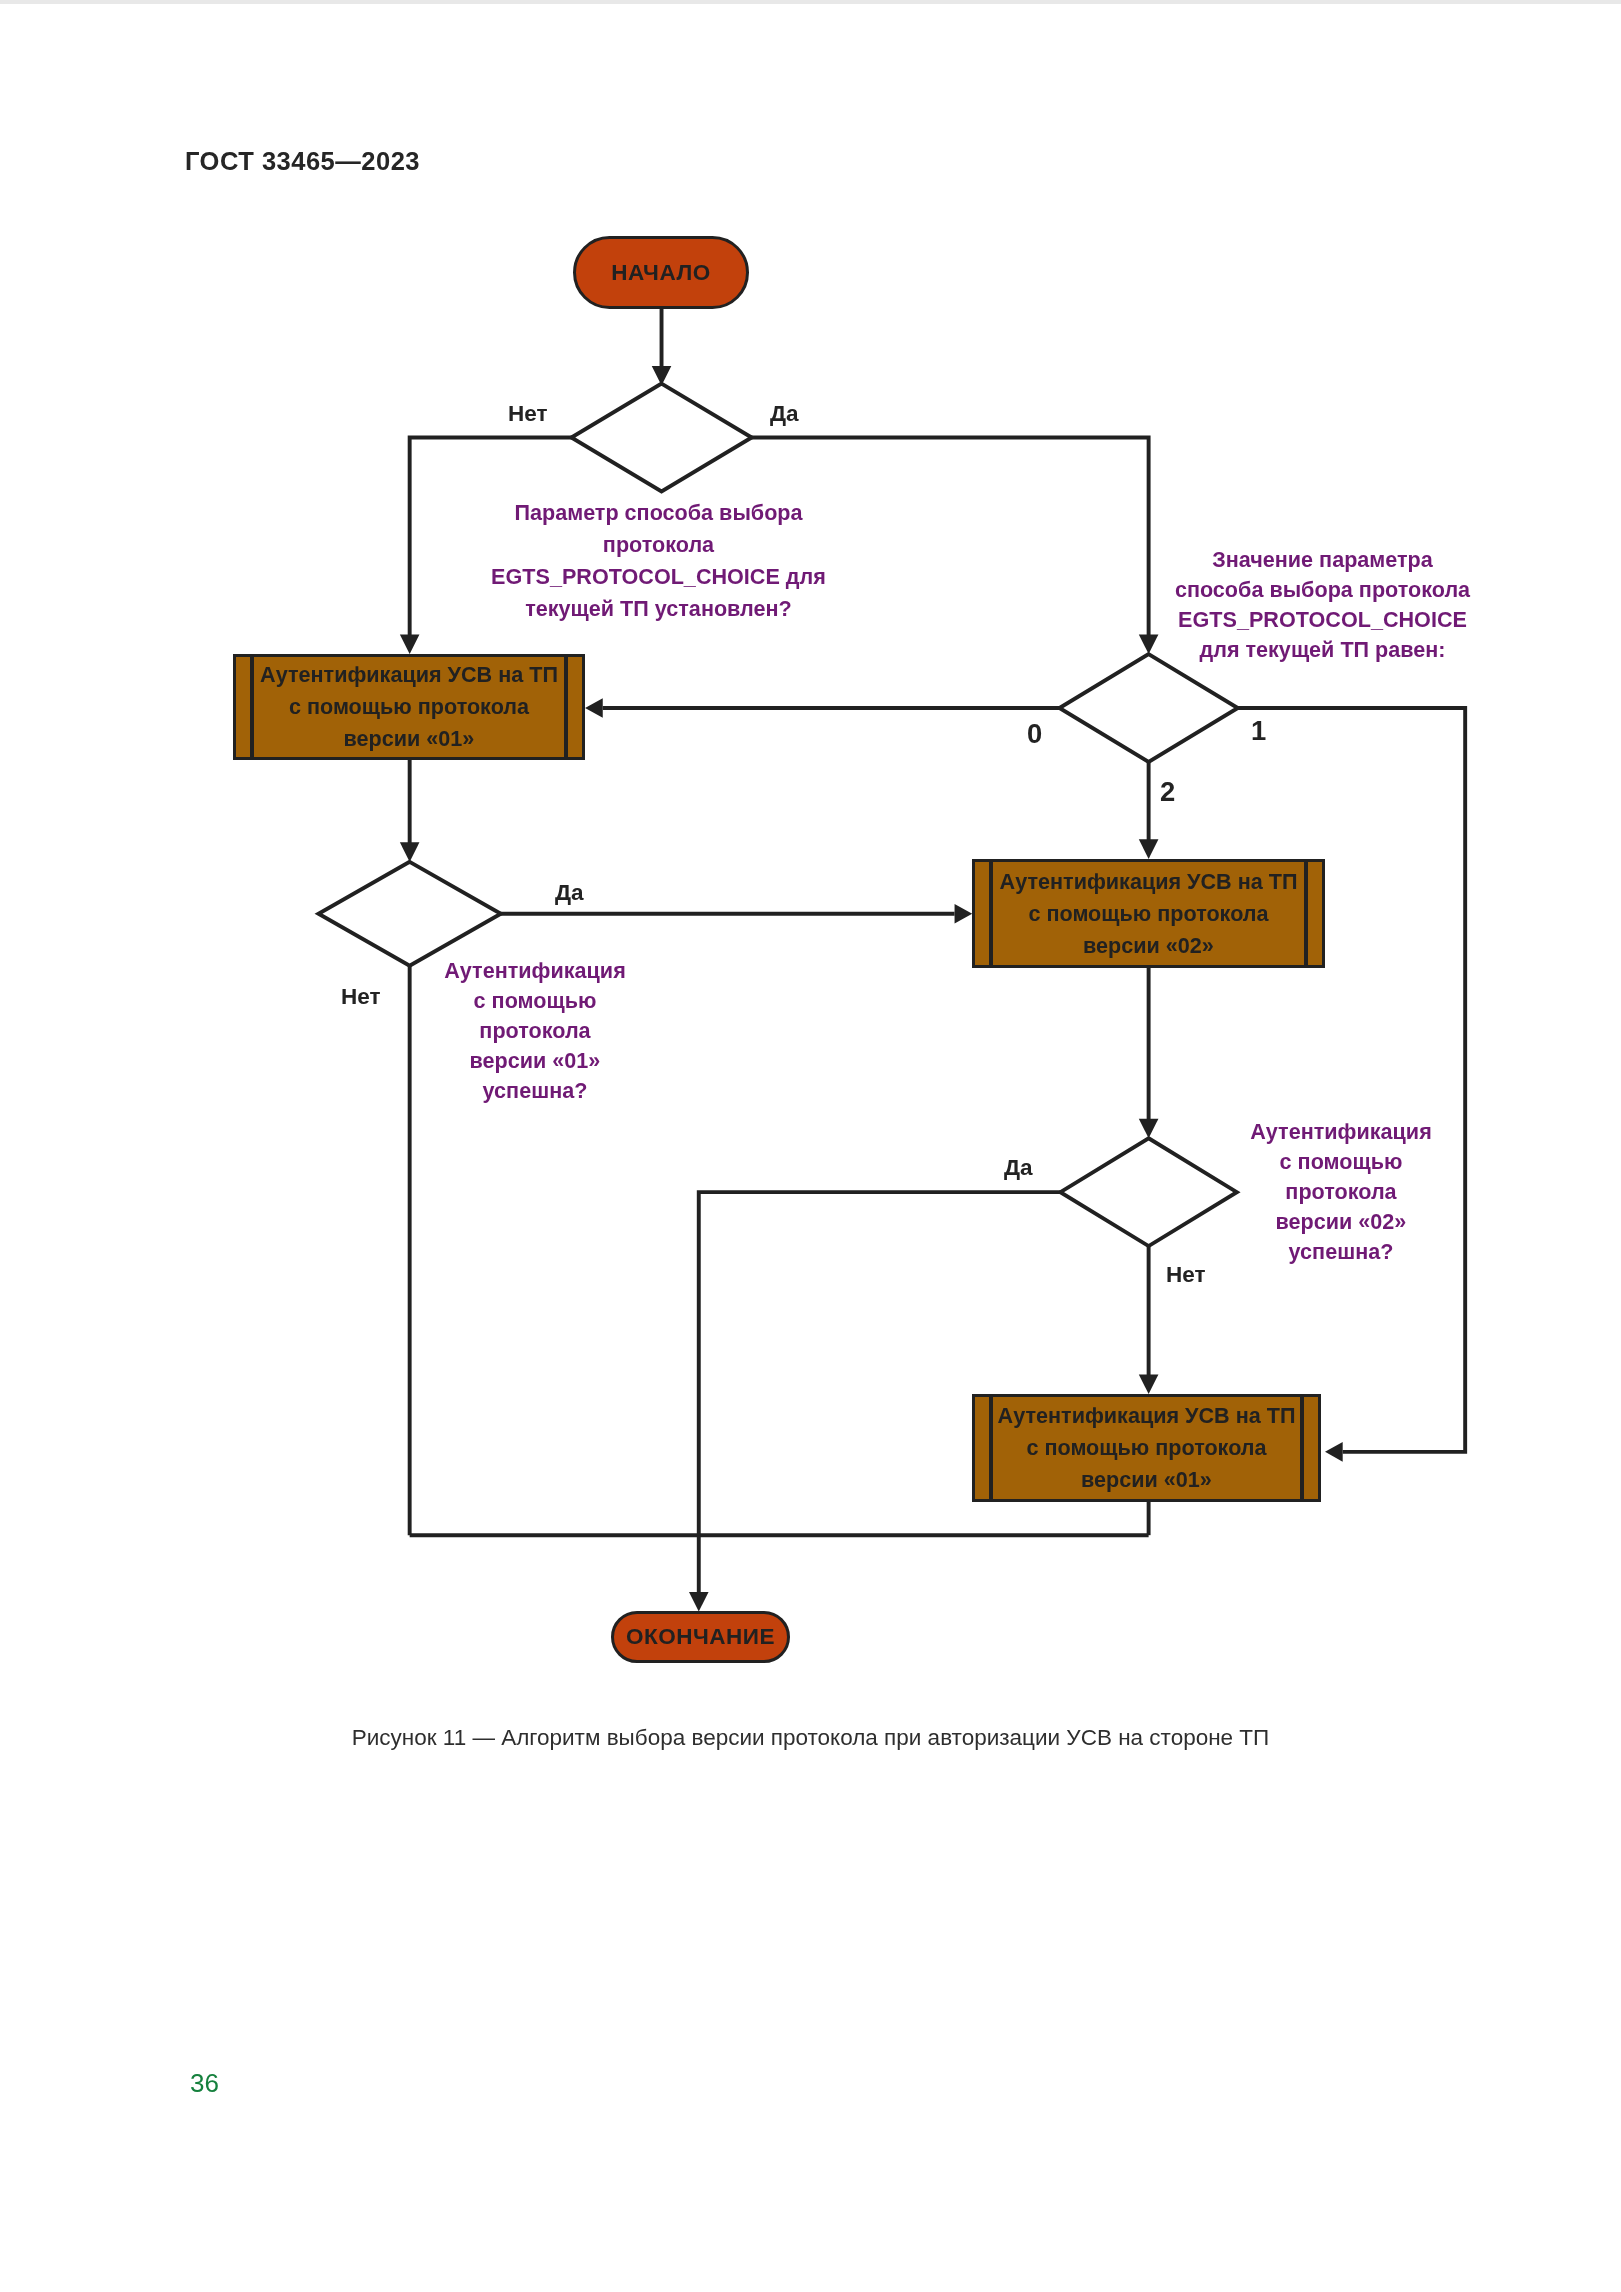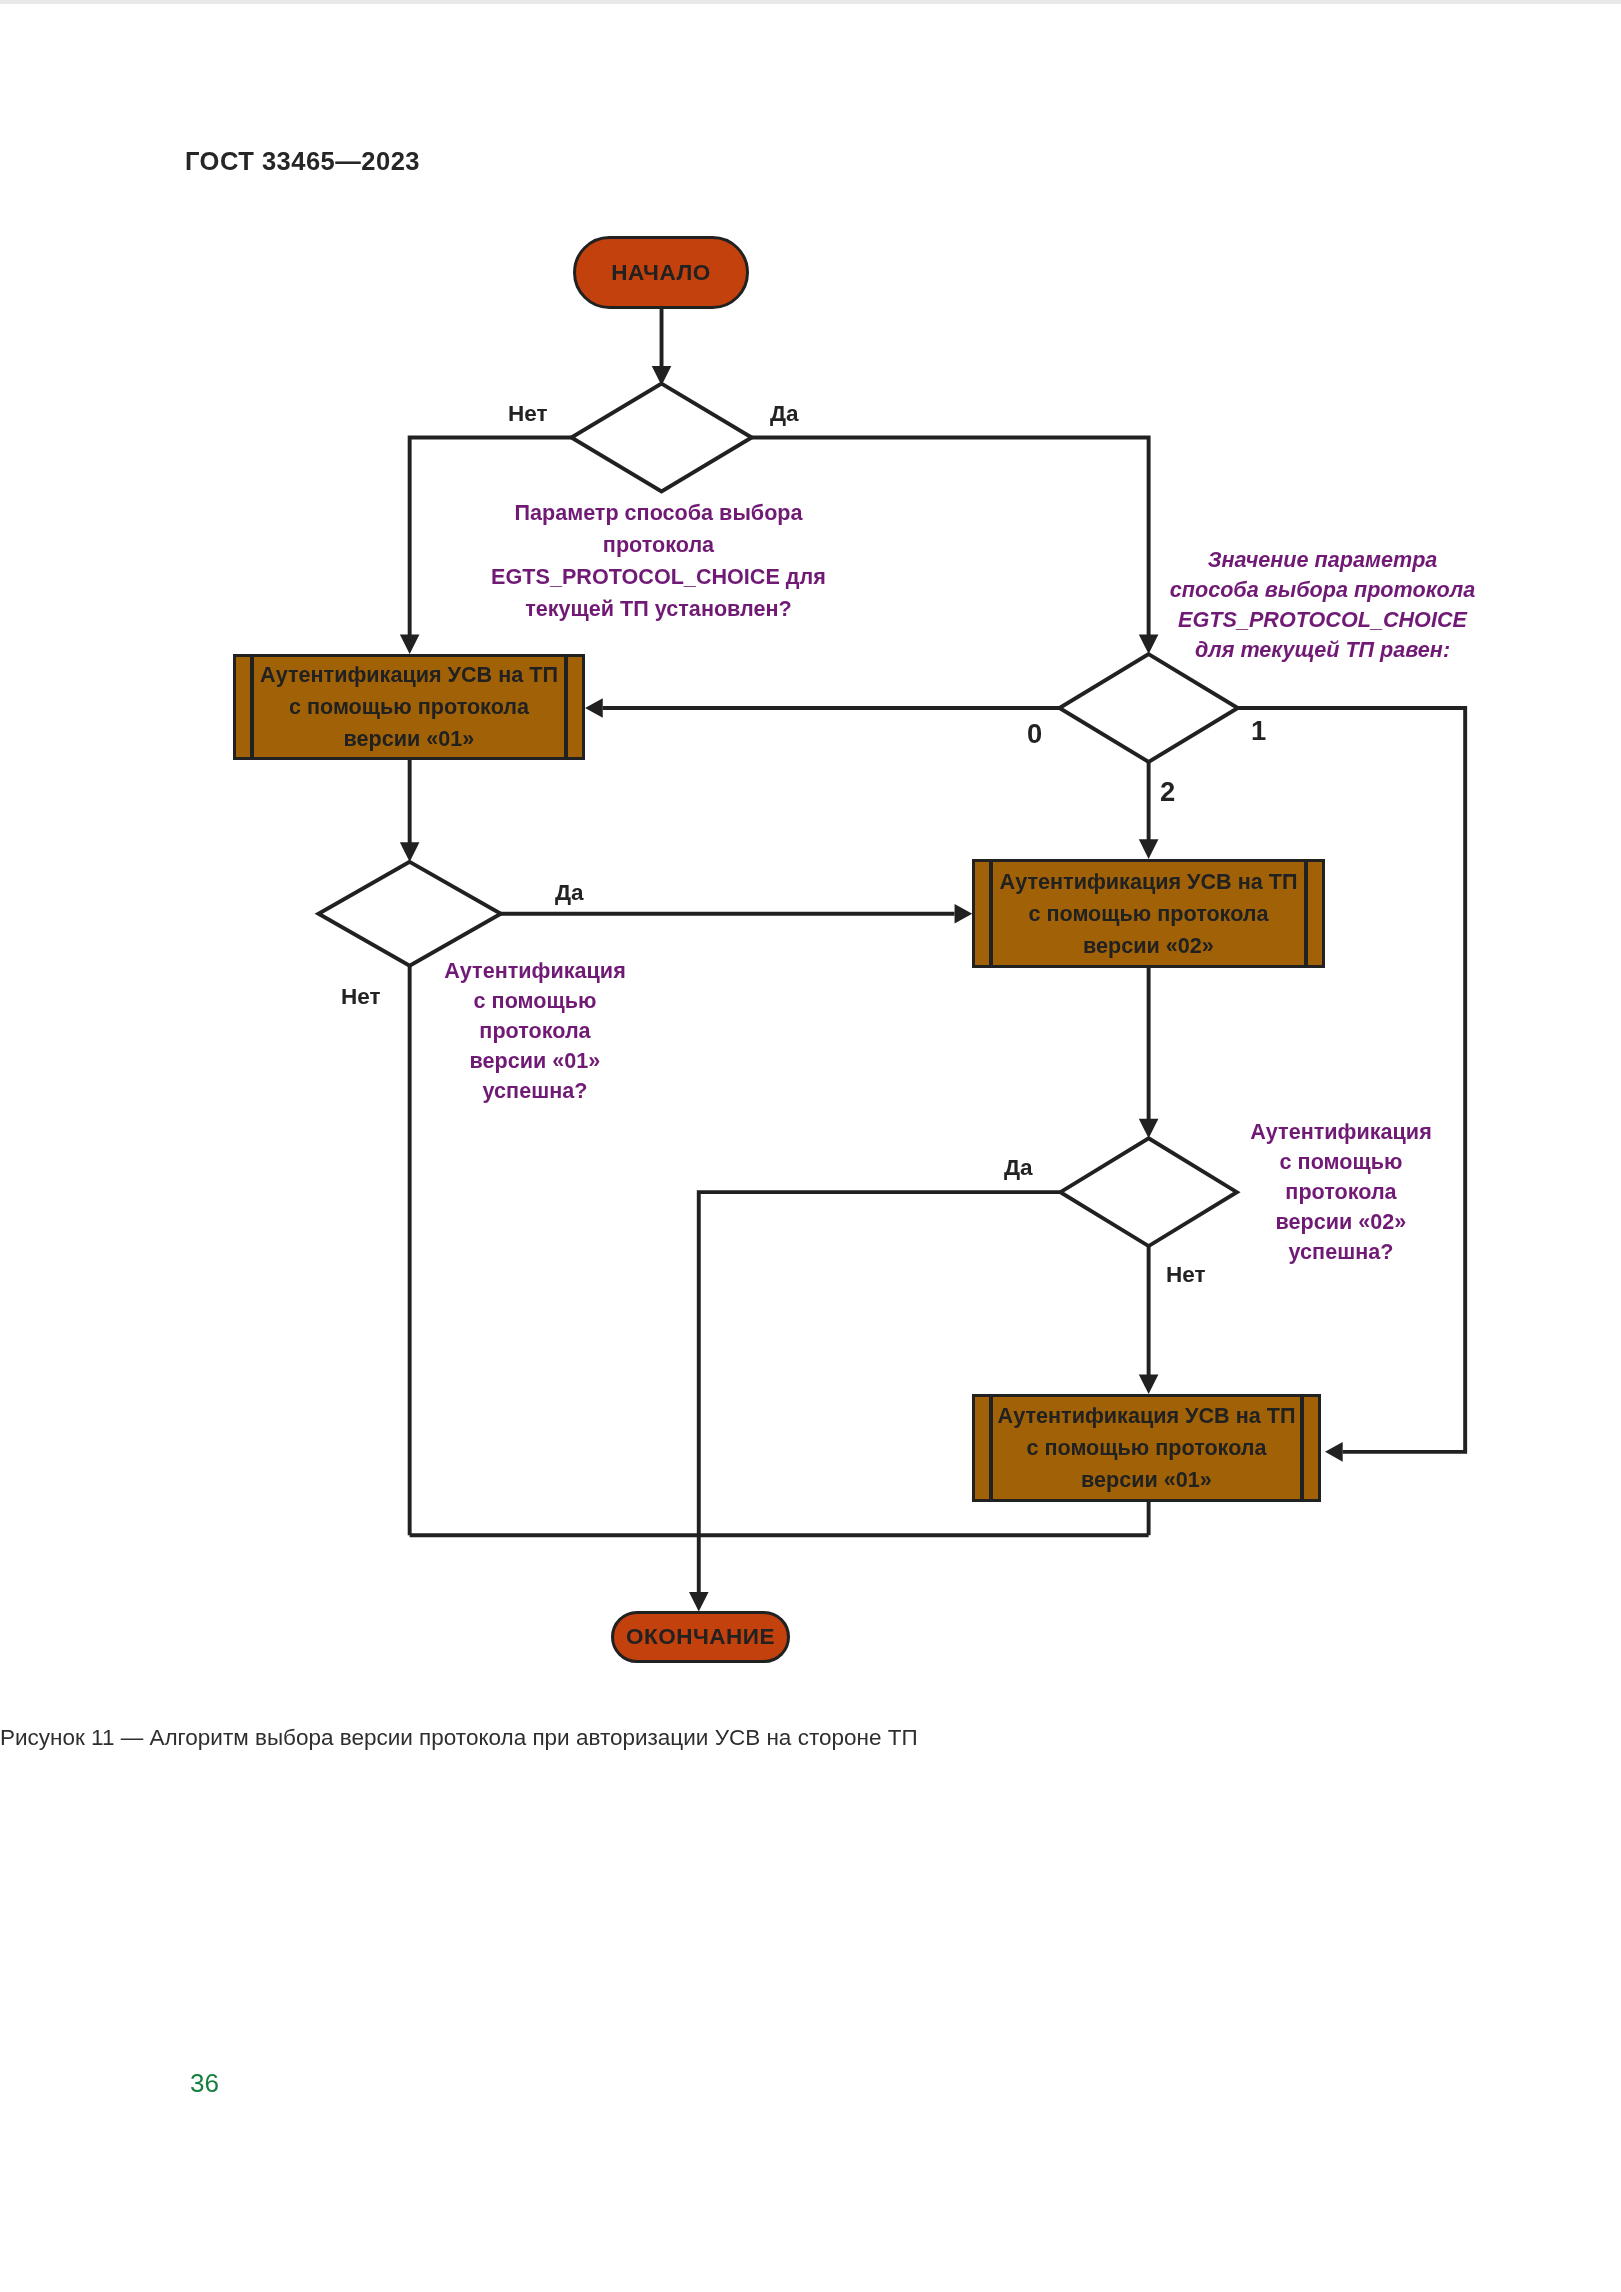--- a/index.html
+++ b/index.html
@@ -34,27 +34,27 @@
     line-height:32px;color:#212121;
   }
   .dbl{position:absolute;top:0;bottom:0;width:3.9px;background:#212121;}
   .dbl-l{left:13.7px;}
   .dbl-r{right:13.7px;}
   .textblock{
     text-align:center;white-space:pre-line;font-size:21.6px;font-weight:bold;
     color:#701a75;
   }
   .tb1{left:443px;top:493px;width:431px;line-height:32px;}
-  .tb2{left:1161px;top:541px;width:323px;line-height:30px;font-style:italic;}
+  .tb2{left:1161px;top:541px;width:323px;line-height:30px;}
   .tb3{left:427px;top:952px;width:216px;line-height:30px;}
   .tb4{left:1233px;top:1113px;width:216px;line-height:30px;}
   .lbl{font-size:22.5px;font-weight:bold;color:#232323;}
   .lbl-num{font-size:27.4px;}
   .caption{
-    left:0;top:1721px;width:100%;text-align:left;font-size:22.5px;color:#2e2e2e;
+    left:0;top:1721px;width:100%;text-align:center;font-size:22.5px;color:#2e2e2e;
   }
   .pagenum{left:190px;top:2064px;font-size:26px;color:#15803d;}
 </style>
 </head>
 <body>
 
 <div class="page">
 
   <div class="abs header">ГОСТ 33465—2023</div>
 

